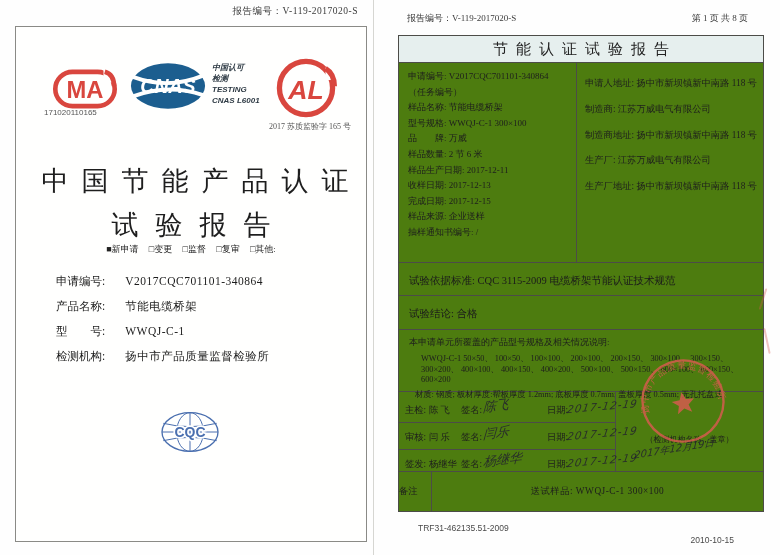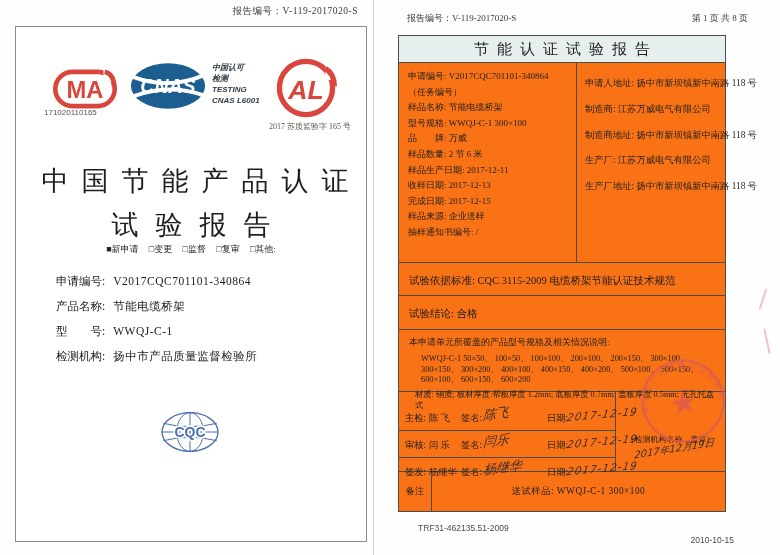--- a/index.html
+++ b/index.html
@@ -23,61 +23,61 @@
   .cal-svg{position:absolute;left:258px;top:30px;width:64px;height:62px;}
   .cal-num{position:absolute;left:234px;top:94px;width:120px;font-size:8px;color:#555;text-align:center;}
 
   .lp-title1{position:absolute;left:4px;top:136px;width:100%;text-align:center;font-size:27px;letter-spacing:13px;padding-left:13px;box-sizing:border-box;color:#1e1e1e;}
   .lp-title2{position:absolute;left:0;top:180px;width:100%;text-align:center;font-size:27px;letter-spacing:17px;padding-left:17px;box-sizing:border-box;color:#1e1e1e;}
   .lp-checkboxes{position:absolute;left:0;top:216px;width:100%;text-align:center;font-size:9px;color:#222;}
   .lp-checkboxes span{margin:0 4px;}
 
   .lp-fields{position:absolute;left:40px;top:242px;font-size:11.5px;color:#1c1c1c;}
   .lp-field{height:25px;line-height:25px;white-space:nowrap;}
-  .lp-field .val{margin-left:8px;letter-spacing:.5px;}
+  .lp-field .val{margin-left:20px;letter-spacing:.5px;}
 
   .cqc-svg{position:absolute;left:144px;top:380px;width:60px;height:50px;}
 
   
   .page-right{position:absolute;left:390px;top:0;width:390px;height:555px;background:#fefefe;}
   .rp-report-no{position:absolute;left:17px;top:12px;font-size:9px;color:#3a3a3a;}
   .rp-page-no{position:absolute;right:32px;top:12px;font-size:9px;color:#3a3a3a;}
 
-  .rp-table{position:absolute;left:8px;top:35px;width:328px;height:477px;border:1.4px solid #4c4c48;box-sizing:border-box;background:#f97316;}
+  .rp-table{position:absolute;left:8px;top:35px;width:366px;height:477px;border:1.4px solid #4c4c48;box-sizing:border-box;background:#4d7c0f;}
   .rp-header{height:27px;line-height:27px;text-align:center;background:#e6efee;border-bottom:1.2px solid #4c4c48;font-size:15px;letter-spacing:8px;padding-left:8px;box-sizing:border-box;color:#222;}
 
   .rp-info{position:relative;height:199px;border-bottom:1.2px solid #4c4c48;font-size:9px;}
   .rp-info-left{position:absolute;left:0;top:0;width:177px;height:100%;padding:6px 4px 0 9px;box-sizing:border-box;line-height:15.6px;white-space:nowrap;color:#1d1d1d;}
   .rp-info-right{position:absolute;left:177px;top:0;right:0;height:100%;border-left:1.2px solid #4c4c48;padding:8px 2px 0 8px;box-sizing:border-box;line-height:25.8px;font-size:9.3px;white-space:nowrap;color:#1d1d1d;}
 
   .rp-standards{height:33px;border-bottom:1.2px solid #4c4c48;font-size:10.5px;padding:11px 0 0 10px;box-sizing:border-box;color:#1b1b1b;}
   .rp-conclusion{height:34px;border-bottom:1.2px solid #4c4c48;font-size:10.5px;padding:11px 0 0 10px;box-sizing:border-box;color:#1b1b1b;}
 
   .rp-coverage{height:62px;border-bottom:1.2px solid #4c4c48;box-sizing:border-box;font-size:8.3px;color:#1d1d1d;}
   .rp-coverage .head{padding:6px 0 0 10px;font-size:9px;}
   .rp-coverage .models{padding:5px 6px 0 22px;line-height:10.5px;}
   .rp-coverage .materials{padding:3px 6px 0 16px;}
 
   .rp-sign{position:relative;height:80px;border-bottom:1.2px solid #4c4c48;box-sizing:border-box;}
-  .sig-left{position:absolute;left:0;top:12px;width:216px;height:100%;text-decoration:underline;}
+  .sig-left{position:absolute;left:0;top:4px;width:216px;height:100%;text-decoration:underline;}
   .sig-row{position:relative;height:26.1px;border-bottom:1px solid #4c4c48;font-size:9.3px;color:#1d1d1d;}
   .sig-row:last-child{border-bottom:none;}
   .sig-row .role{position:absolute;left:6px;top:8px;}
   .sig-row .name{position:absolute;left:30px;top:8px;}
   .sig-row .slabel{position:absolute;left:62px;top:8px;}
   .sig-row .dlabel{position:absolute;left:148px;top:8px;}
   .hand{font-family:"DejaVu Sans",sans-serif;font-style:italic;color:#23232e;opacity:.88;display:inline-block;}
   .sig-row .scrawl{position:absolute;left:84px;top:1px;font-size:13px;transform:rotate(-7deg) skewX(-10deg);}
   .sig-row .dscrawl{position:absolute;left:168px;top:4px;font-size:10.5px;white-space:nowrap;transform:rotate(-5deg) skewX(-14deg);letter-spacing:1px;z-index:3;}
   .sig-stampcell{position:absolute;left:216px;top:0;right:0;height:100%;border-left:1.2px solid #4c4c48;}
   .stamp-caption{position:absolute;left:0;top:42px;width:100%;text-align:center;font-size:8px;color:#1d1d1d;}
   .stamp-date{position:absolute;left:18px;top:50px;font-size:10px;white-space:nowrap;transform:rotate(-9deg) skewX(-12deg);z-index:3;}
 
   .rp-remark{position:relative;height:40px;font-size:9.3px;color:#1d1d1d;}
-  .remark-label{position:absolute;left:0;top:0;width:33px;height:100%;border-right:1.2px solid #4c4c48;box-sizing:border-box;text-align:center;line-height:38px;}
+  .remark-label{position:absolute;left:0;top:0;width:33px;height:100%;border-right:1.2px solid #4c4c48;box-sizing:border-box;text-align:left;line-height:38px;}
   .remark-content{position:absolute;left:33px;top:0;right:0;height:100%;text-align:center;line-height:38px;letter-spacing:.5px;}
 
   .rp-footer-left{position:absolute;left:17px;top:523px;font-size:8.5px;color:#4a4a4a;font-family:"Liberation Sans",sans-serif;margin-left:11px;}
   .rp-footer-right{position:absolute;right:46px;top:535px;font-size:8.5px;color:#4a4a4a;font-family:"Liberation Sans",sans-serif;}
 
   .stamp-svg{position:absolute;left:248px;top:356px;width:90px;height:90px;transform:rotate(-10deg);opacity:.8;z-index:2;pointer-events:none;}
   .bleed-mark{position:absolute;width:2px;background:rgba(214,90,84,.35);border-radius:2px;}
   .bm1{left:372px;top:288px;height:22px;transform:rotate(18deg);}
   .bm2{left:376px;top:328px;height:26px;transform:rotate(-12deg);}
 </style>

